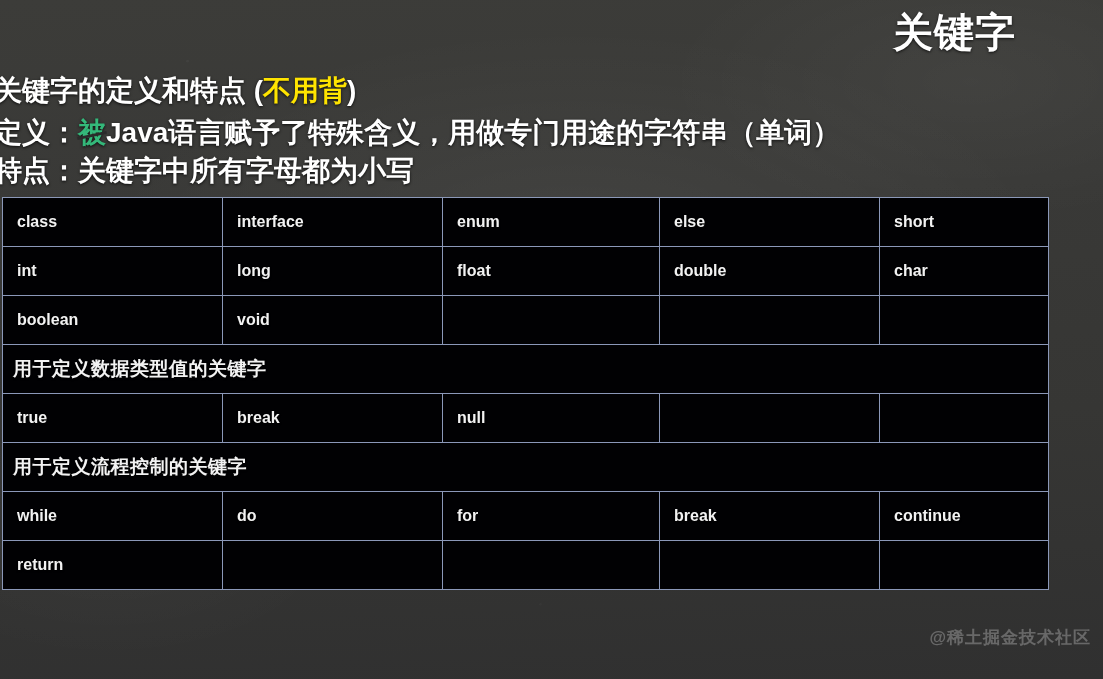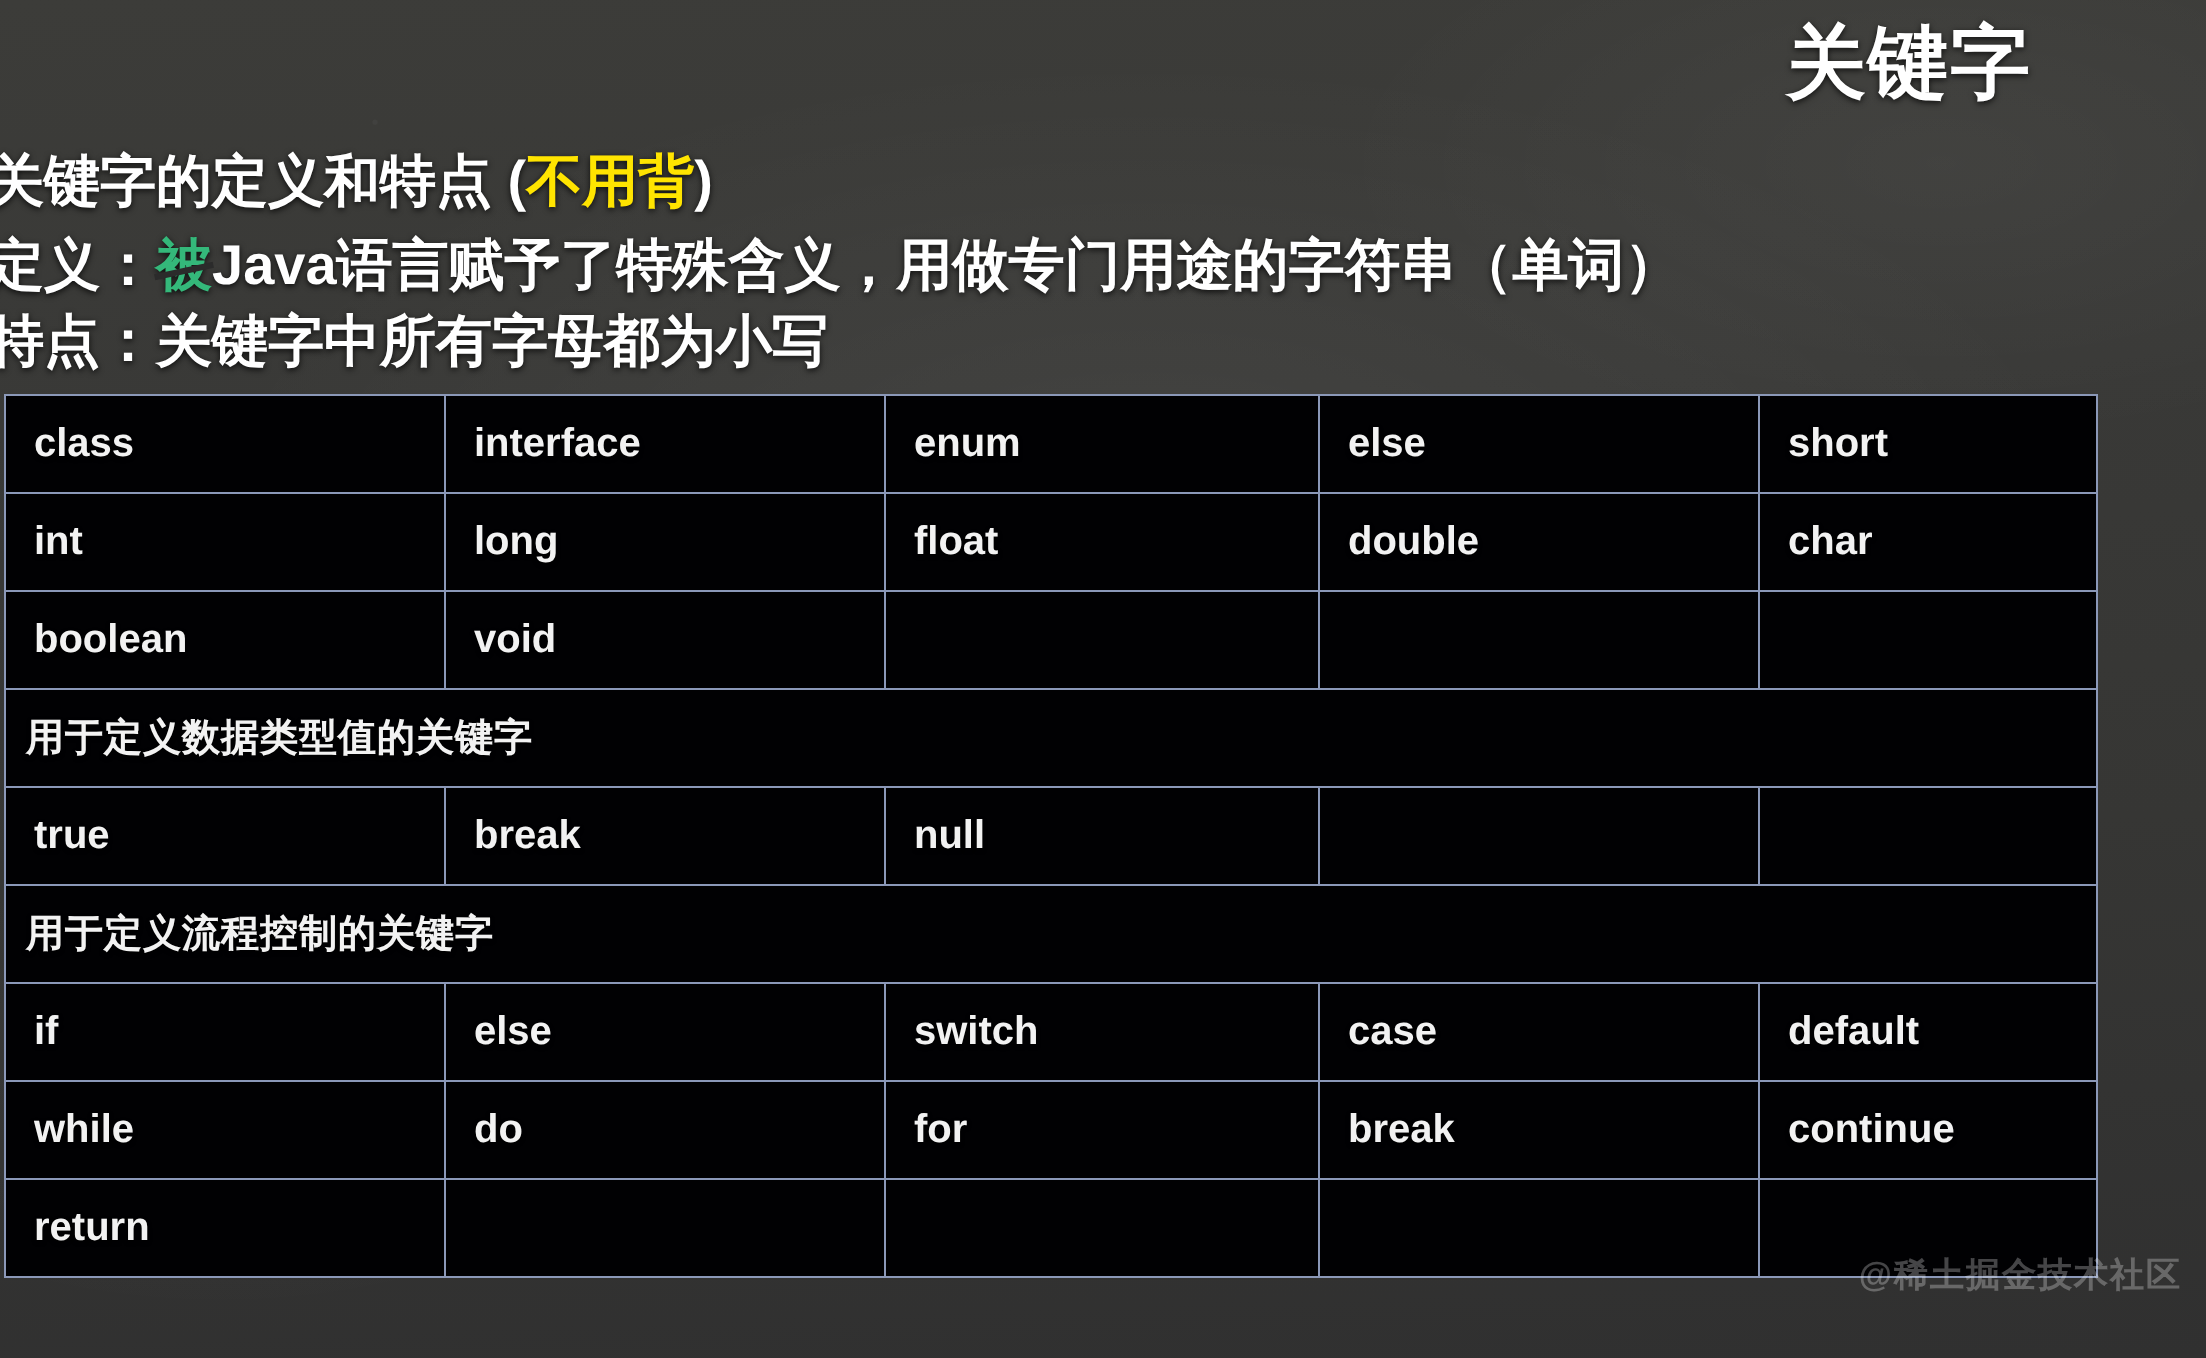--- a/index.html
+++ b/index.html
@@ -94,21 +94,21 @@
     white-space:nowrap;
   }
   td.section {
     font-size:19px;
     font-weight:bold;
     padding-left:10px;
     letter-spacing:.5px;
     text-shadow:0 1px 2px rgba(0,0,0,.9);
   }
   td.kw {
-    font-size:20px;
+    font-size:16px;
     font-weight:bold;
     padding-left:14px;
     text-shadow:0 1px 2px rgba(0,0,0,.9);
   }
   td.empty { }
 
   
   col.c1 { width:220px; }
   col.c2 { width:220px; }
   col.c3 { width:217px; }
@@ -184,27 +184,20 @@
           <td class="kw">true</td>
           <td class="kw">break</td>
           <td class="kw">null</td>
           <td class="kw empty"></td>
           <td class="kw empty"></td>
         </tr>
         <tr>
           <td class="section" colspan="5">用于定义流程控制的关键字</td>
         </tr>
         <tr>
-          <td class="kw">if</td>
-          <td class="kw">else</td>
-          <td class="kw">switch</td>
-          <td class="kw">case</td>
-          <td class="kw">default</td>
-        </tr>
-        <tr>
           <td class="kw">while</td>
           <td class="kw">do</td>
           <td class="kw">for</td>
           <td class="kw">break</td>
           <td class="kw">continue</td>
         </tr>
         <tr>
           <td class="kw">return</td>
           <td class="kw empty"></td>
           <td class="kw empty"></td>

